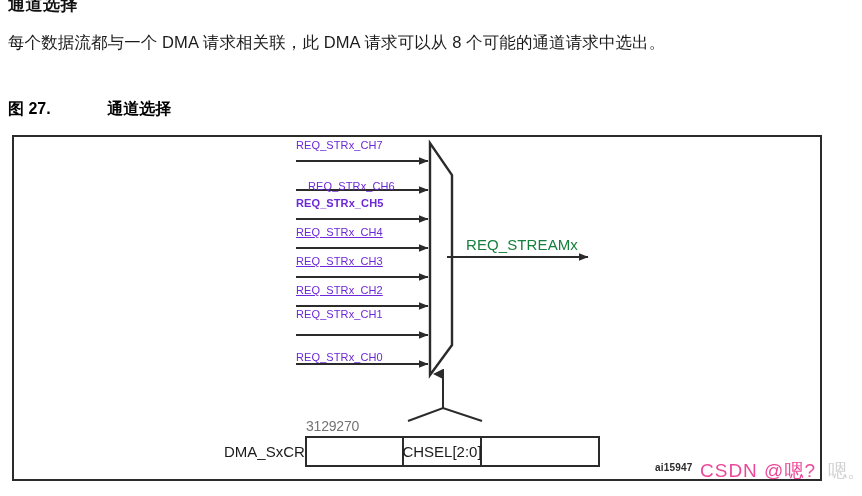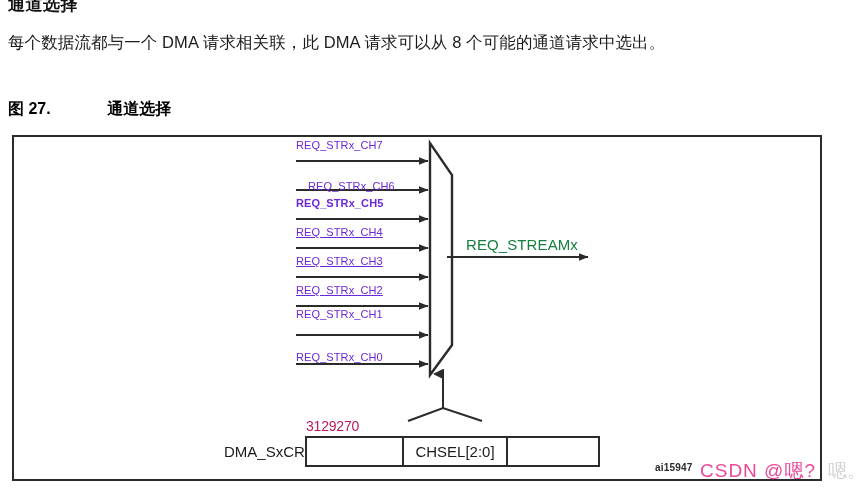--- a/index.html
+++ b/index.html
@@ -101,21 +101,21 @@
     font-size: 15px;
     color: #1b1b1b;
     white-space: nowrap;
     margin-left: 26px;
   }
   .bit-numbers {
     position: absolute;
     left: 306px;
     top: 418px;
     font-size: 14px;
-    color: #be185d;
+    color: #737373;
     white-space: nowrap;
     letter-spacing: -0.2px;
   }
   .reg-box {
     position: absolute;
     left: 305px;
     top: 436px;
     width: 295px;
     height: 31px;
     border: 2px solid #2b2b2b;
@@ -125,21 +125,21 @@
   .reg-cell {
     box-sizing: border-box;
     display: flex;
     align-items: center;
     justify-content: center;
     font-size: 15px;
     color: #1b1b1b;
     white-space: nowrap;
   }
   .reg-cell.c1 { width: 97px; border-right: 2px solid #2b2b2b; }
-  .reg-cell.c2 { width: 104px; border-right: 2px solid #2b2b2b; }
+  .reg-cell.c2 { width: 78px; border-right: 2px solid #2b2b2b; }
   .reg-cell.c3 { flex: 1; }
 
   
   .wm-ai {
     position: absolute;
     left: 655px;
     top: 462px;
     font-size: 10px;
     font-weight: bold;
     color: #2b2b2b;

